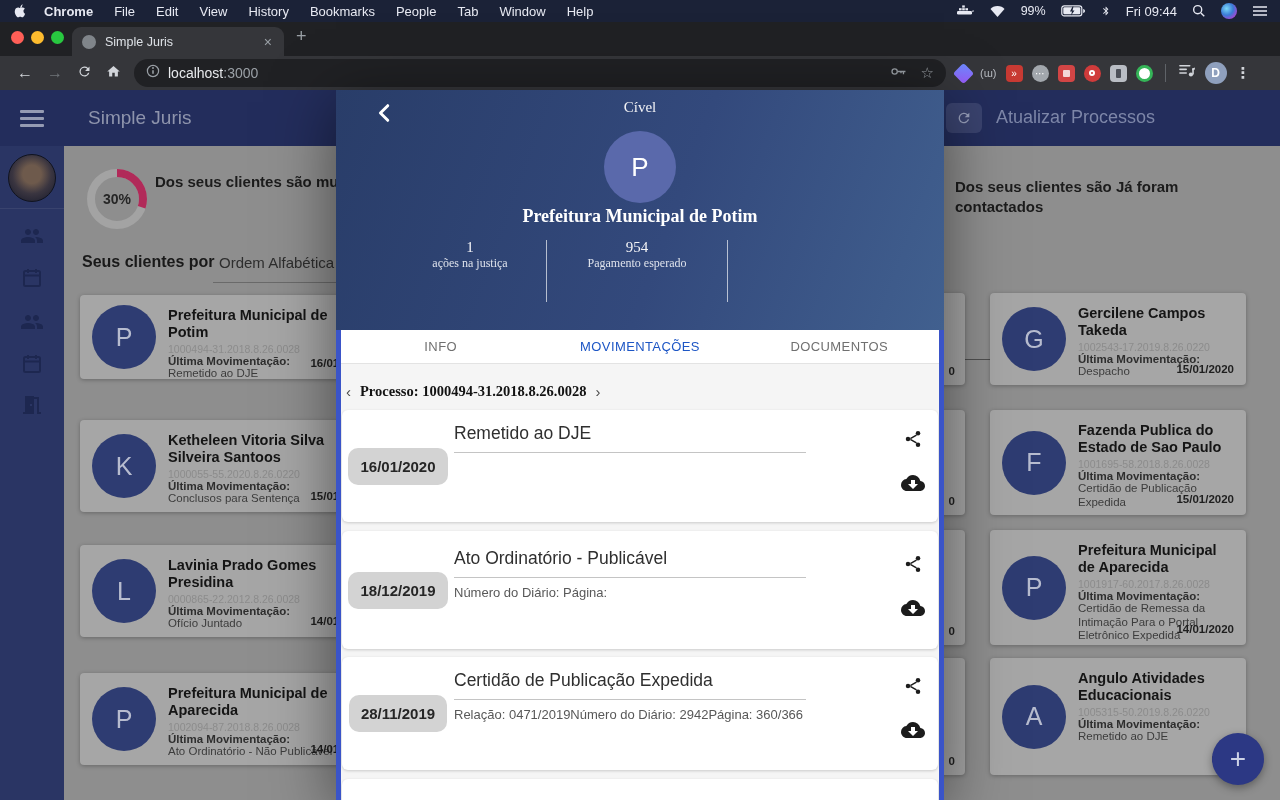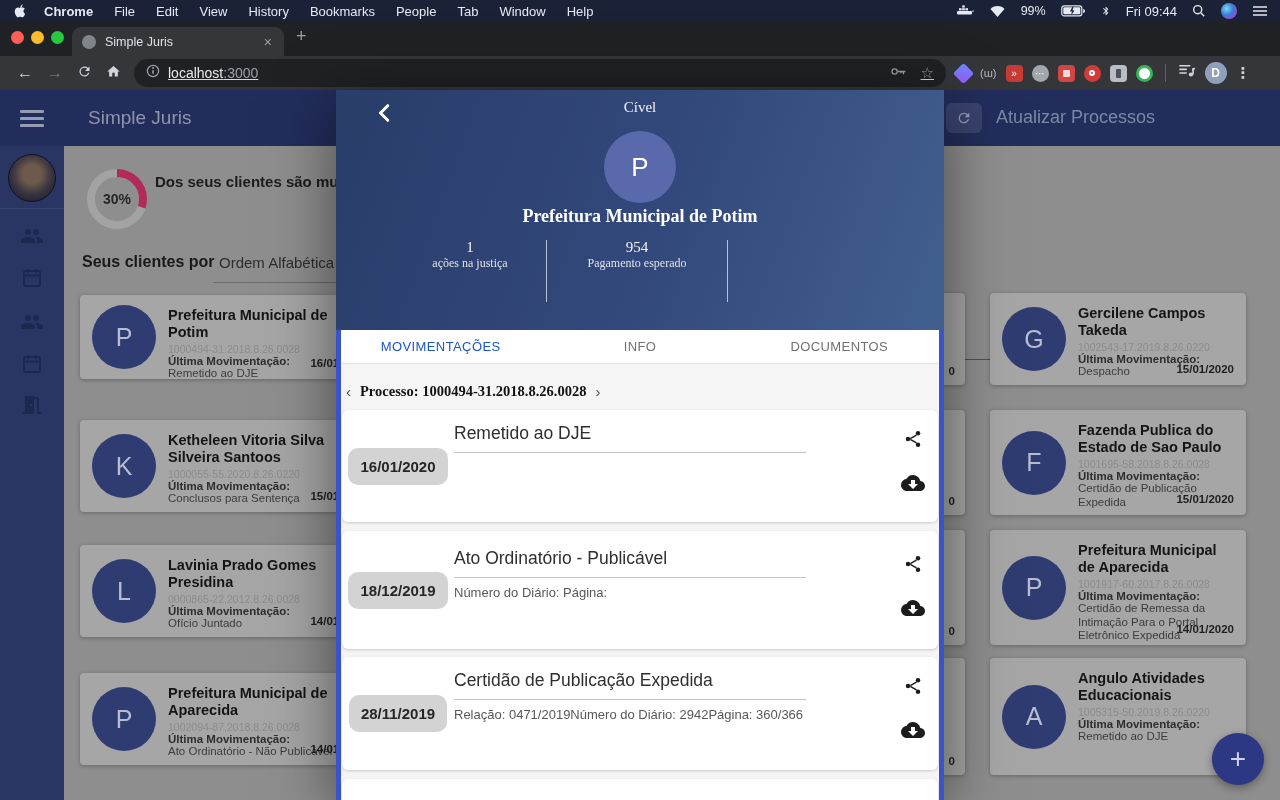--- a/index.html
+++ b/index.html
@@ -25,21 +25,21 @@
   .tab .ttl { flex:1; font-size:12.5px; color:#dde1e6; white-space:nowrap; overflow:hidden; }
   .tab .x { color:#9aa0a6; font-size:14px; padding:0 2px; }
   .newtab { position:absolute; left:296px; top:26px; color:#9aa0a6; font-size:18px; }
 
   
   .toolbar { position:absolute; left:0; top:56px; width:1280px; height:34px; background:#35363a;
              display:flex; align-items:center; padding:0 10px; color:#d2d5da; }
   .navg { font-size:16px; margin:0 7px; line-height:1; }
   .navg.dis { color:#70757a; }
   .pill { height:28px; width:812px; margin-left:6px; background:#202124; border-radius:14px;
-          display:flex; align-items:center; padding:0 12px;text-decoration:underline; }
+          display:flex; align-items:center; padding:0 12px; }
   .pill .host { font-size:14px; color:#e8eaed; margin-left:8px; }
   .pill .port { font-size:14px; color:#9aa0a6; }
   .pill .sp { flex:1; }
   .exts { display:flex; align-items:center; gap:9px; margin-left:10px; }
   .echip { width:17px; height:17px; border-radius:4px; display:flex; align-items:center; justify-content:center;
            font-size:10px; color:#fff; }
   .ecirc { width:17px; height:17px; border-radius:50%; display:flex; align-items:center; justify-content:center;
            font-size:10px; color:#fff; }
   .sepv { width:1px; height:18px; background:#5f6368; margin:0 3px; }
   .prof { width:22px; height:22px; border-radius:50%; background:#8fa0bd; color:#fff; font-size:12px; font-weight:bold;
@@ -295,20 +295,21 @@
     </div>
 
     <div class="content">
 
       <svg class="abs" style="left:18px;top:18px;" width="70" height="70" viewBox="0 0 70 70">
         <circle cx="35" cy="35" r="26" fill="none" stroke="#a3a3a3" stroke-width="8"></circle>
         <circle cx="35" cy="35" r="26" fill="none" stroke="#b12a59" stroke-width="8" stroke-dasharray="49 114.4" transform="rotate(-90 35 35)"></circle>
       </svg>
       <div class="donutlbl">30%</div>
       <div class="abs cap" style="left:91px;top:26px;white-space:nowrap;">Dos seus clientes são mu</div>
+      <div class="abs cap" style="left:891px;top:31px;width:250px;">Dos seus clientes são Já foram contactados</div>
 
       <div class="flabel">Seus clientes por</div>
       <div class="fvalue">Ordem Alfabética</div>
       <div class="funder"></div>
       <div class="runder"></div>
 
       <div class="peek" style="left:466px;top:147px;width:435px;height:92px;">
           <span class="peekd">0</span>
         </div>
       <div class="peek" style="left:466px;top:264px;width:435px;height:105px;">
@@ -426,22 +427,22 @@
         <div class="mstat" style="width:180px;">
           <div class="v serif">954</div>
           <div class="l serif">Pagamento esperado</div>
         </div>
         <div class="mdiv"></div>
       </div>
     </div>
 
     <div class="mlower">
       <div class="mtabs">
+        <div class="mtab">INFO</div>
         <div class="mtab active">MOVIMENTAÇÕES</div>
-        <div class="mtab">INFO</div>
         <div class="mtab">DOCUMENTOS</div>
       </div>
 
       <div class="procrow">
         <span class="chv">‹</span>
         <span class="plb serif">Processo: 1000494-31.2018.8.26.0028</span>
         <span class="chv">›</span>
       </div>
 
       <div class="mcard" style="margin-top:4px;height:112px;">

